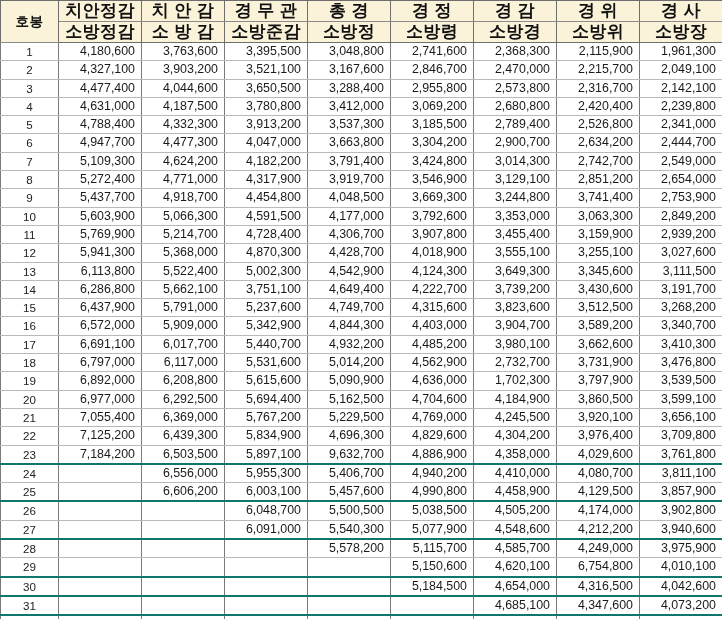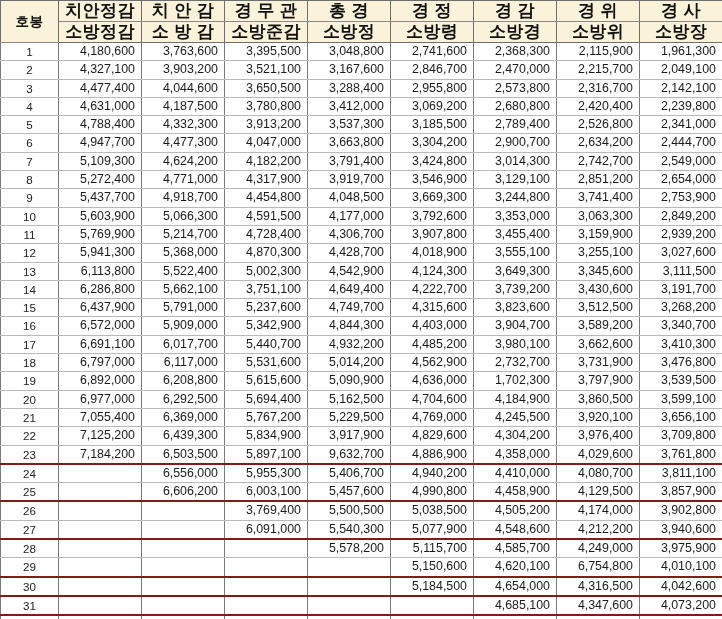--- a/index.html
+++ b/index.html
@@ -72,21 +72,21 @@
   tbody td.step {
     text-align: center;
     padding: 0;
     font-size: 11.6px;
     color: #222222;
   }
   tbody td.empty { padding: 0; }
 
   
   tbody tr.tier-break td {
-    border-top: 2px solid #7f1d1d;
+    border-top: 2px solid #0f766e;
   }
   tbody tr:first-child td {
     border-top: 1px solid #7a7a7a;
   }
   tbody tr:last-child td {
     border-bottom: 1.5px solid #4a4a4a;
   }
 </style>
 </head>
 <body>
@@ -357,21 +357,21 @@
           <td>4,769,000</td>
           <td>4,245,500</td>
           <td>3,920,100</td>
           <td>3,656,100</td>
         </tr>
         <tr>
           <td class="step">22</td>
           <td>7,125,200</td>
           <td>6,439,300</td>
           <td>5,834,900</td>
-          <td>3,917,900</td>
+          <td>4,696,300</td>
           <td>4,829,600</td>
           <td>4,304,200</td>
           <td>3,976,400</td>
           <td>3,709,800</td>
         </tr>
         <tr>
           <td class="step">23</td>
           <td>7,184,200</td>
           <td>6,503,500</td>
           <td>5,897,100</td>
@@ -400,21 +400,21 @@
           <td>5,457,600</td>
           <td>4,990,800</td>
           <td>4,458,900</td>
           <td>4,129,500</td>
           <td>3,857,900</td>
         </tr>
         <tr class="tier-break">
           <td class="step">26</td>
           <td class="empty"></td>
           <td class="empty"></td>
-          <td>3,769,400</td>
+          <td>6,048,700</td>
           <td>5,500,500</td>
           <td>5,038,500</td>
           <td>4,505,200</td>
           <td>4,174,000</td>
           <td>3,902,800</td>
         </tr>
         <tr>
           <td class="step">27</td>
           <td class="empty"></td>
           <td class="empty"></td>

